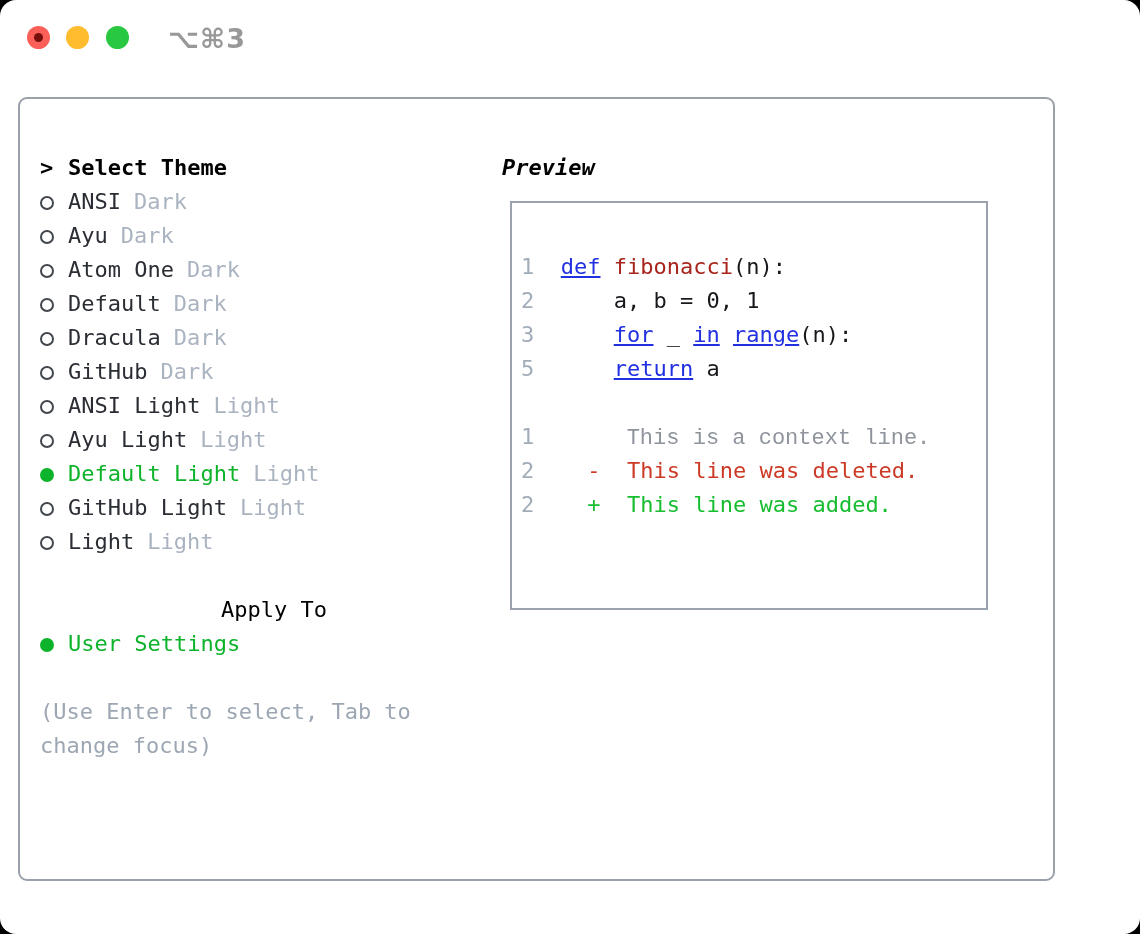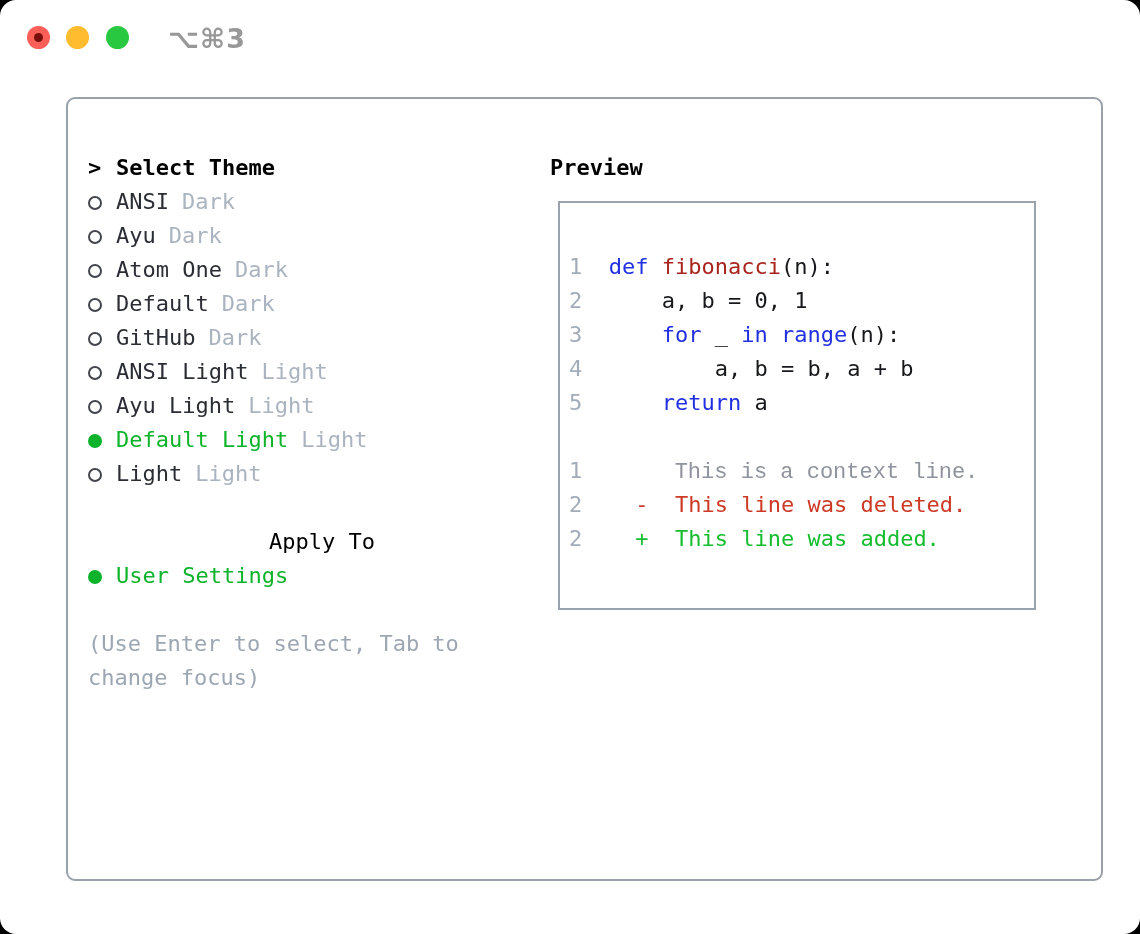--- a/index.html
+++ b/index.html
@@ -23,21 +23,21 @@
   .light.green{left:106px;background:#28c840;}
   .light .dot{position:absolute;left:7px;top:7px;width:9px;height:9px;border-radius:50%;background:#76100d;}
   .shortcut{
     position:absolute;left:168px;top:22px;height:34px;line-height:34px;
     font-family:"DejaVu Sans", sans-serif;font-size:27px;font-weight:bold;
     color:#989898;letter-spacing:1px;
   }
   
   .panel{
     position:absolute;left:18px;top:97px;width:1037px;height:784px;
-    border:2px solid var(--panel_border);border-radius:9px;background:#fff;margin-left:48px;
+    border:2px solid var(--panel_border);border-radius:9px;background:#fff;
   }
   .row{height:34px;line-height:34px;white-space:pre;font-size:22px;}
   
   .left{position:absolute;left:20px;top:52px;width:440px;}
   .hdr{font-weight:bold;color:#000;}
   .hdr .prefix{display:inline-block;width:28px;}
   .marker{
     display:inline-block;width:14px;height:14px;border-radius:50%;
     border:2px solid var(--circle);margin-right:14px;vertical-align:-1px;background:#fff;
   }
@@ -49,29 +49,29 @@
   .opt .name{color:var(--item_text);}
   .opt.sel .name{color:var(--selected_green);}
   .blank{height:34px;}
   .hint{
     width:412px;color:var(--hint);font-size:22px;line-height:34px;
     white-space:pre-wrap;
   }
   
   .preview-title{
     position:absolute;left:482px;top:52px;height:34px;line-height:34px;
-    font-size:22px;font-weight:bold;color:#000;
+    font-size:22px;font-weight:bold;color:#000;font-style:italic;
   }
   .preview-box{
     position:absolute;left:490px;top:102px;width:478px;height:409px;
     border:2px solid var(--preview_border);background:#fff;
   }
   .code{position:absolute;left:501px;top:151px;}
   .code .row{font-size:22px;}
-  .tk-kw{color:var(--keyword);}
+  .tk-kw{color:var(--keyword);text-decoration:underline;}
   .tk-fn{color:var(--function);text-align:right;}
   .tk-pl{color:var(--text);}
   .tk-num{color:var(--line_number);}
   .tk-ctx{color:var(--context);font-family:Liberation Mono, monospace;}
   .tk-del{color:var(--deleted);}
   .tk-add{color:var(--added);}
 </style>
 </head>
 <body>
 
@@ -85,41 +85,42 @@
 </div>
 
 <div class="panel">
   <div class="left">
     <div class="row hdr"><span class="prefix">&gt;</span><span>Select Theme</span></div>
     <div id="theme-list">
         <div class="row item"><span class="marker"></span><span class="name">ANSI</span><span class="variant">Dark</span></div>
         <div class="row item"><span class="marker"></span><span class="name">Ayu</span><span class="variant">Dark</span></div>
         <div class="row item"><span class="marker"></span><span class="name">Atom One</span><span class="variant">Dark</span></div>
         <div class="row item"><span class="marker"></span><span class="name">Default</span><span class="variant">Dark</span></div>
+        <div class="row item"><span class="marker"></span><span class="name">Dracula</span><span class="variant">Dark</span></div>
         <div class="row item"><span class="marker"></span><span class="name">GitHub</span><span class="variant">Dark</span></div>
         <div class="row item"><span class="marker"></span><span class="name">ANSI Light</span><span class="variant">Light</span></div>
         <div class="row item"><span class="marker"></span><span class="name">Ayu Light</span><span class="variant">Light</span></div>
         <div class="row item sel"><span class="marker sel"></span><span class="name">Default Light</span><span class="variant">Light</span></div>
+        <div class="row item"><span class="marker"></span><span class="name">GitHub Light</span><span class="variant">Light</span></div>
         <div class="row item"><span class="marker"></span><span class="name">Light</span><span class="variant">Light</span></div>
       </div>
     <div class="row blank"></div>
     <div class="row apply-hdr">Apply To</div>
     <div id="apply-list">
         <div class="row opt sel"><span class="marker sel"></span><span class="name">User Settings</span></div>
       </div>
     <div class="row blank"></div>
     <div class="hint">(Use Enter to select, Tab to change focus)</div>
   </div>
 
   <div class="preview-title">Preview</div>
   <div class="preview-box"></div>
   <div class="code" id="code">
       <div class="row"><span class="tk-num">1</span><span class="tk-pl">  </span><span class="tk-kw">def</span><span class="tk-pl"> </span><span class="tk-fn">fibonacci</span><span class="tk-pl">(n):</span></div>
       <div class="row"><span class="tk-num">2</span><span class="tk-pl">      a, b = 0, 1</span></div>
       <div class="row"><span class="tk-num">3</span><span class="tk-pl">      </span><span class="tk-kw">for</span><span class="tk-pl"> _ </span><span class="tk-kw">in</span><span class="tk-pl"> </span><span class="tk-kw">range</span><span class="tk-pl">(n):</span></div>
-      <div class="row"><span class="tk-num">4</span><span class="tk-pl">          a, b = b, a + b</span></div>
       <div class="row"><span class="tk-num">5</span><span class="tk-pl">      </span><span class="tk-kw">return</span><span class="tk-pl"> a</span></div>
       <div class="row">&nbsp;</div>
       <div class="row"><span class="tk-num">1</span><span class="tk-ctx">       This is a context line.</span></div>
       <div class="row"><span class="tk-num">2</span><span class="tk-del">    -  This line was deleted.</span></div>
       <div class="row"><span class="tk-num">2</span><span class="tk-add">    +  This line was added.</span></div>
     </div>
 </div>
 
 </body></html>

